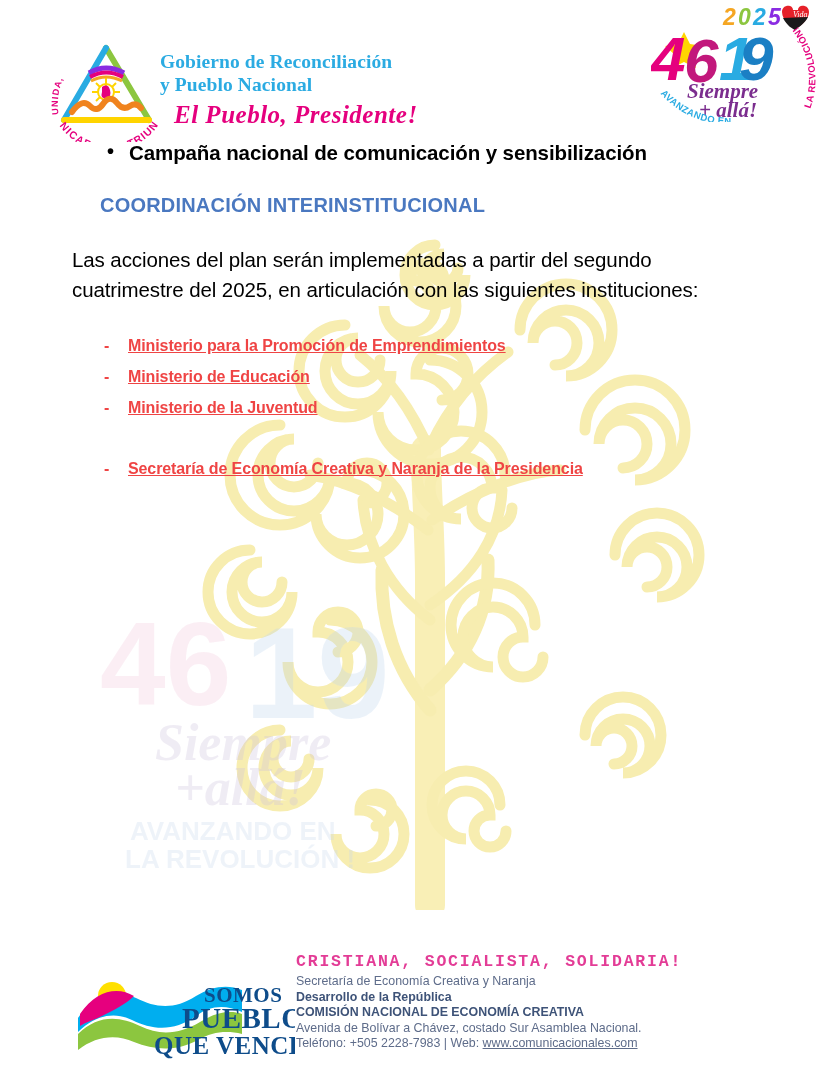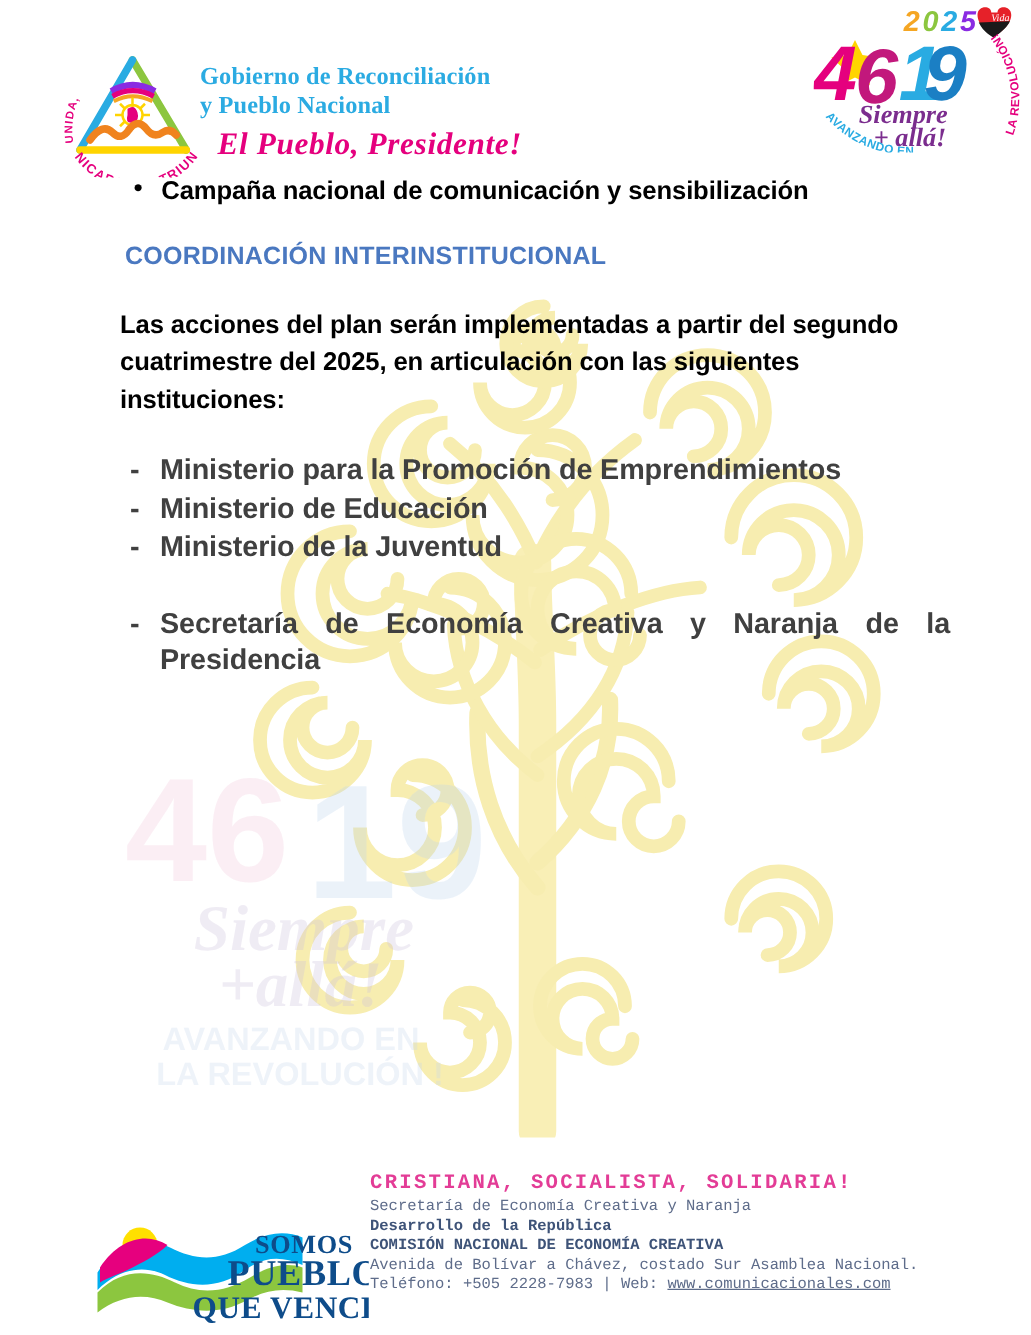--- a/index.html
+++ b/index.html
@@ -63,64 +63,64 @@
 
   .section-head{
     margin:10px 0 0 100px;
     font-size:20px;
     font-weight:700;
     color:#4A78C0;
     letter-spacing:.2px;
   }
 
   .para{
-    margin:28px 100px 0 96px;
+    margin:28px 100px 0 72px;
     font-size:20.5px;
-    font-weight:700;
+    font-weight:400;
     line-height:30px;
     color:#000;
     letter-spacing:-0.1px;
   }
 
   .dash-list{margin:26px 0 0 0;padding:0;list-style:none;}
   .dash-item{
     position:relative;
     margin:0 60px 2px 100px;
     padding-left:28px;
-    font-size:23px;
+    font-size:16px;
     font-weight:700;
     line-height:29px;
-    color:#404040;
+    color:#ef4444;
     letter-spacing:-0.1px;
+    text-decoration:underline;
   }
   .dash-item::before{
     content:"-";
     position:absolute;left:4px;top:0;
   }
   .dash-item.justify{text-align:justify;margin-top:32px;}
 
   
   .footer{position:absolute;left:0;bottom:0;width:825px;height:120px;z-index:6;}
   .somos{position:absolute;left:70px;bottom:6px;width:225px;height:88px;}
-  .fblock{position:absolute;left:296px;bottom:32px;width:470px;}
+  .fblock{position:absolute;left:296px;bottom:16px;width:470px;}
   .f-title{
     font-family:"Liberation Mono", monospace;
     font-weight:700;
     font-size:16.5px;
     letter-spacing:1.8px;
     color:#E33C96;
     margin-bottom:3px;
     white-space:nowrap;
   }
   .f-line{
     font-size:12.4px;
     line-height:15.6px;
     color:#5E6C8A;
     white-space:nowrap;
-    font-family:Liberation Mono, monospace;
   }
   .f-line.b{font-weight:700;color:#3E5378;}
   .f-link{color:#5E6C8A;text-decoration:underline;}
 </style>
 </head>
 <body>
 
 <div class="page">
 
   <svg class="wm wm-tree" viewBox="0 0 600 760" xmlns="http://www.w3.org/2000/svg">

